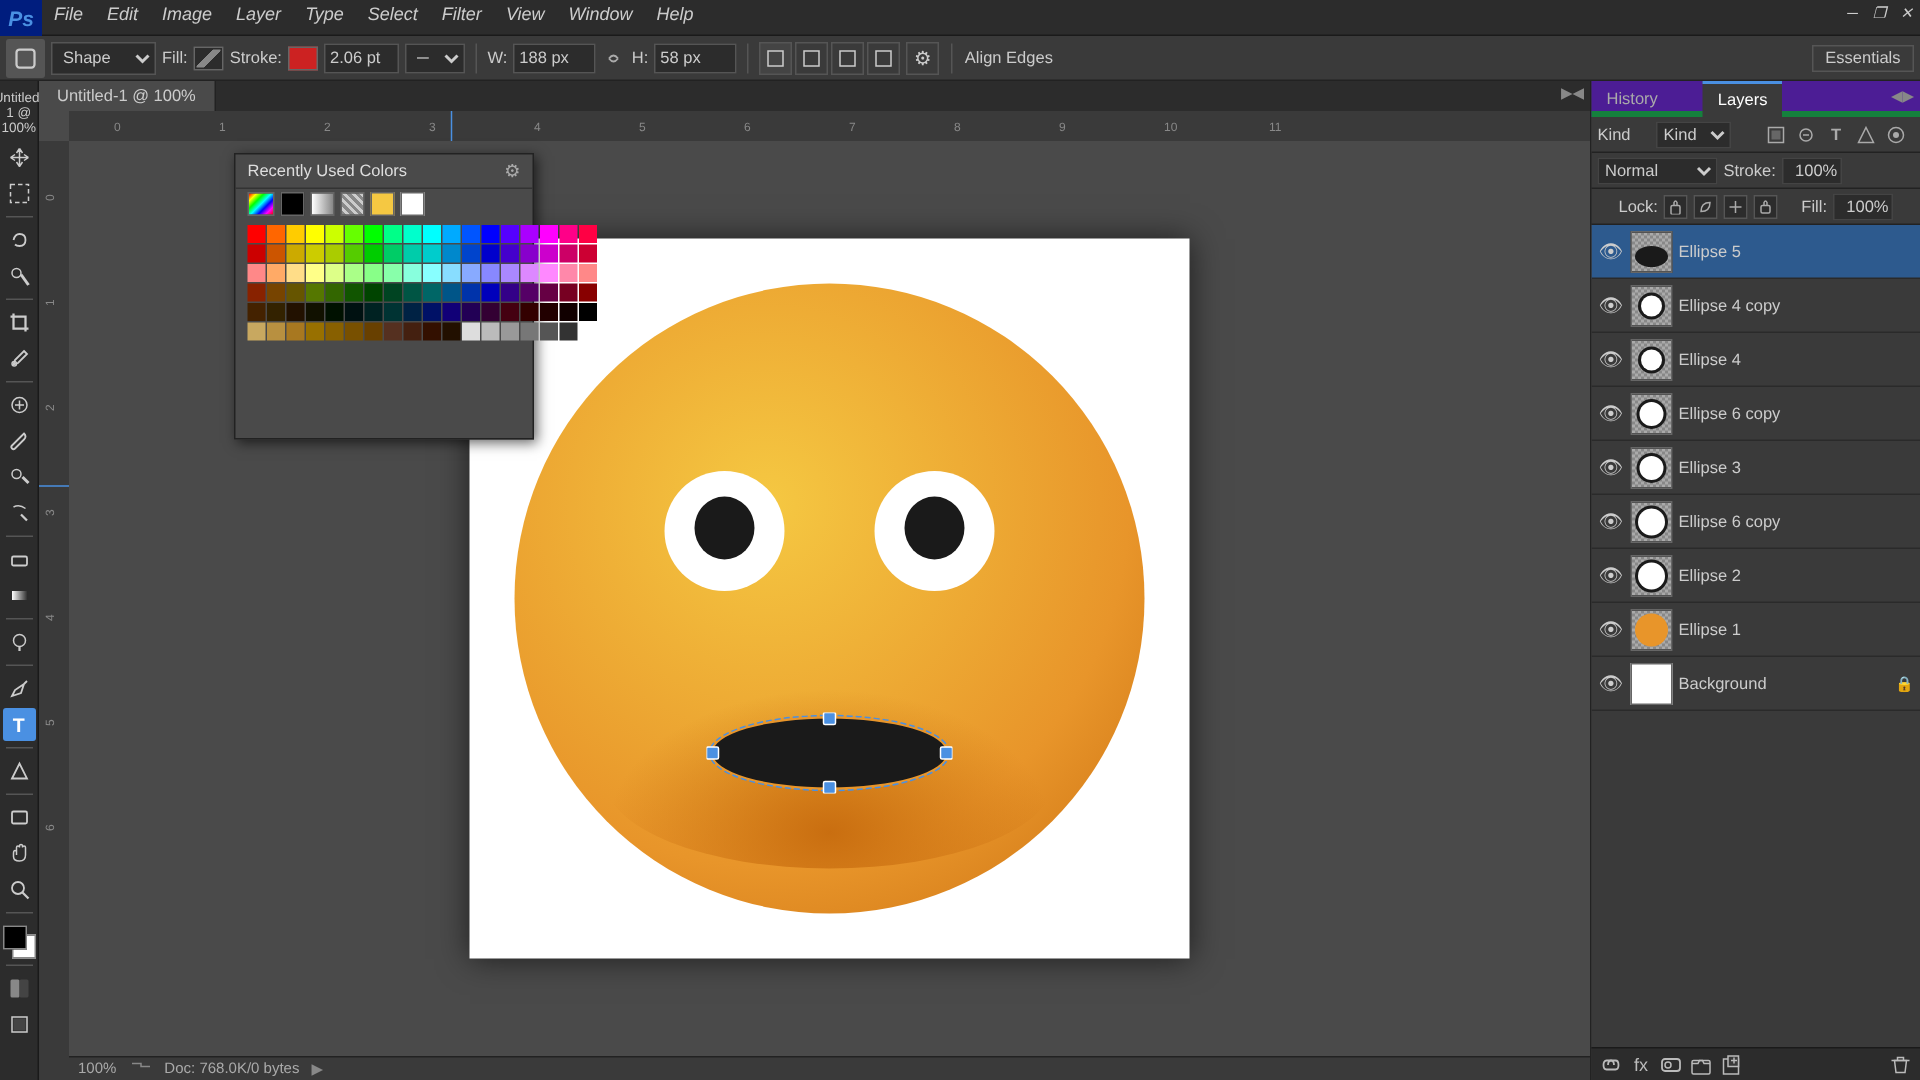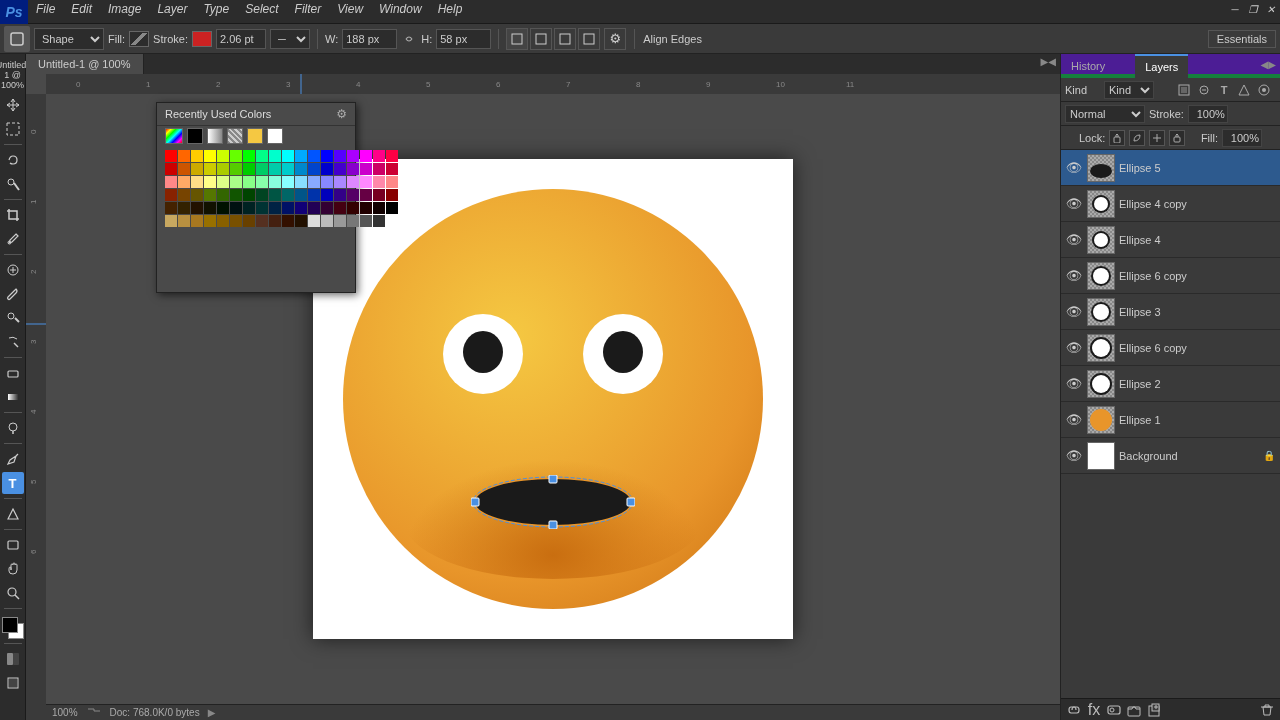--- a/index.html
+++ b/index.html
@@ -904,21 +904,21 @@
     </div>
 
     <div id="panel-bottom">
       <div class="panel-bottom-btn">
         <svg width="14" height="14">
             <path d="M5 7 Q5 4 7 4 L10 4 Q12 4 12 7 Q12 10 10 10 L7 10" fill="none" stroke="#bbb" stroke-width="1.2"></path>
             <path d="M9 7 Q9 4 7 4 L4 4 Q2 4 2 7 Q2 10 4 10 L7 10" fill="none" stroke="#bbb" stroke-width="1.2"></path>
           </svg>
       </div>
       <div class="panel-bottom-btn">
-        <span style="font-size:16px;">fx</span>
+        <span style="font-size:12px;">fx</span>
       </div>
       <div class="panel-bottom-btn">
         <svg width="14" height="14">
             <rect x="1" y="3" width="12" height="8" rx="2" fill="none" stroke="#bbb" stroke-width="1.2"></rect>
             <circle cx="5" cy="7" r="2" fill="none" stroke="#bbb" stroke-width="1"></circle>
           </svg>
       </div>
       <div class="panel-bottom-btn">
         <svg width="14" height="14">
             <rect x="1" y="4" width="12" height="9" rx="1" fill="none" stroke="#bbb" stroke-width="1"></rect>

